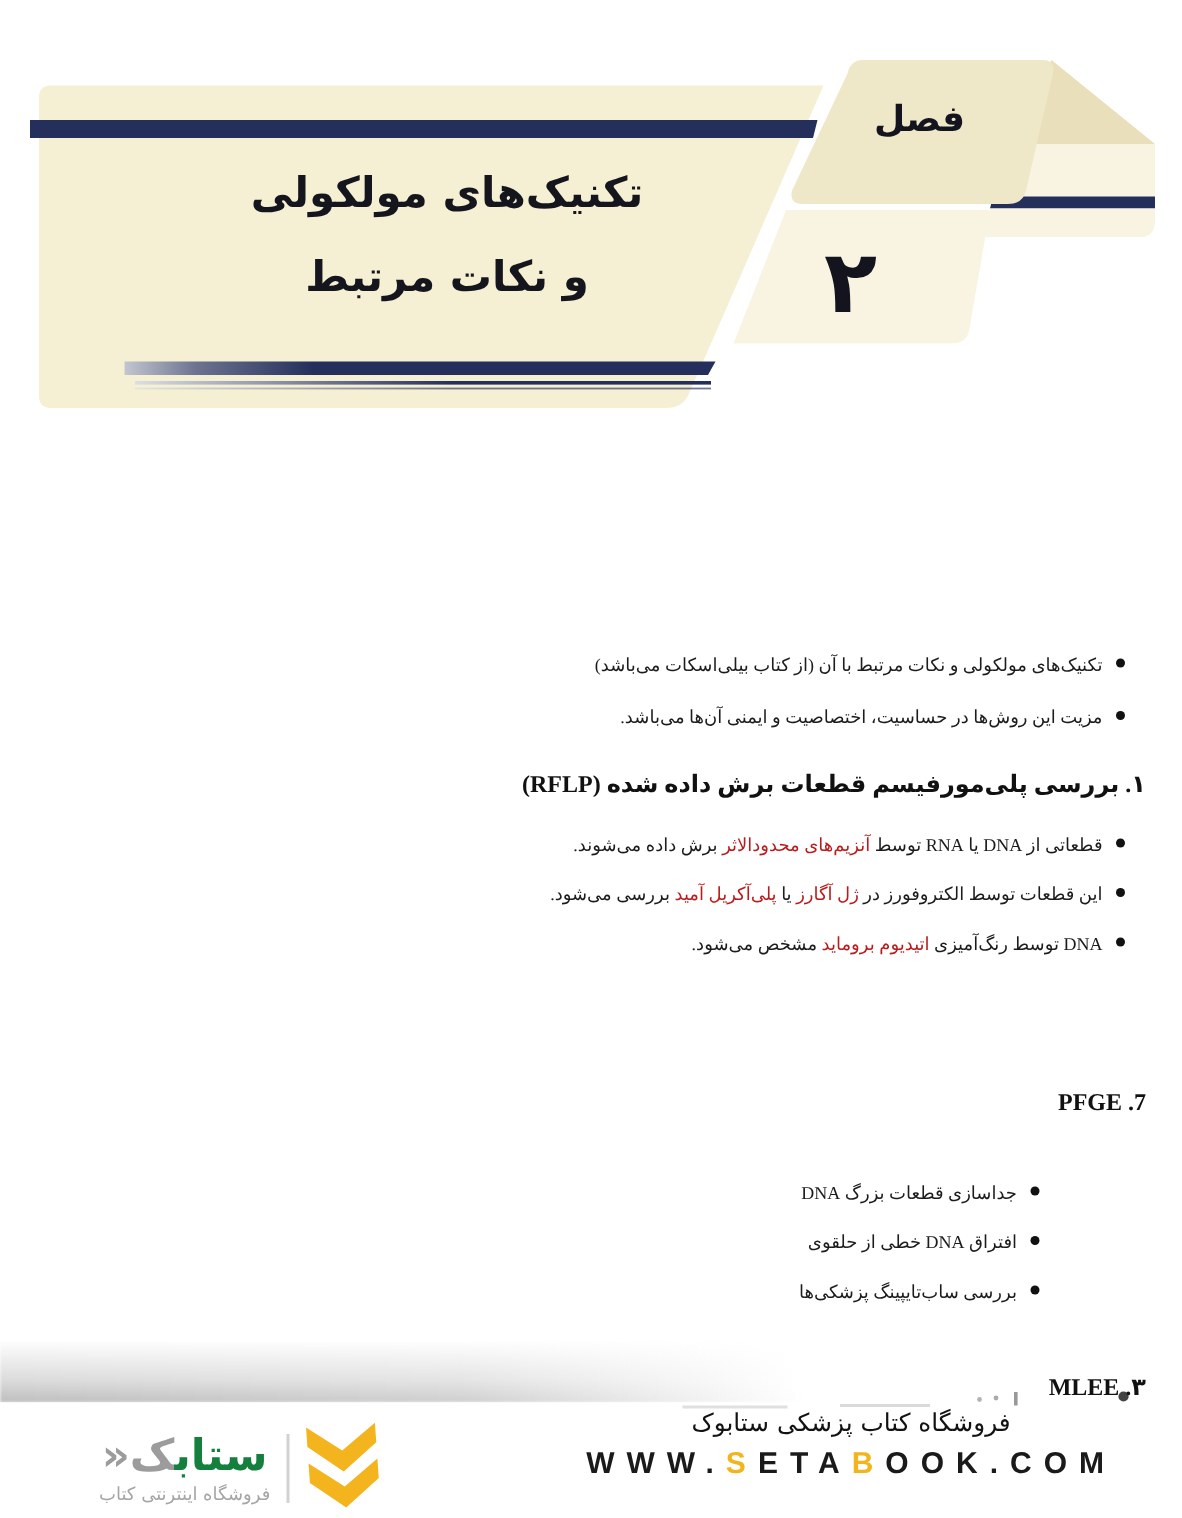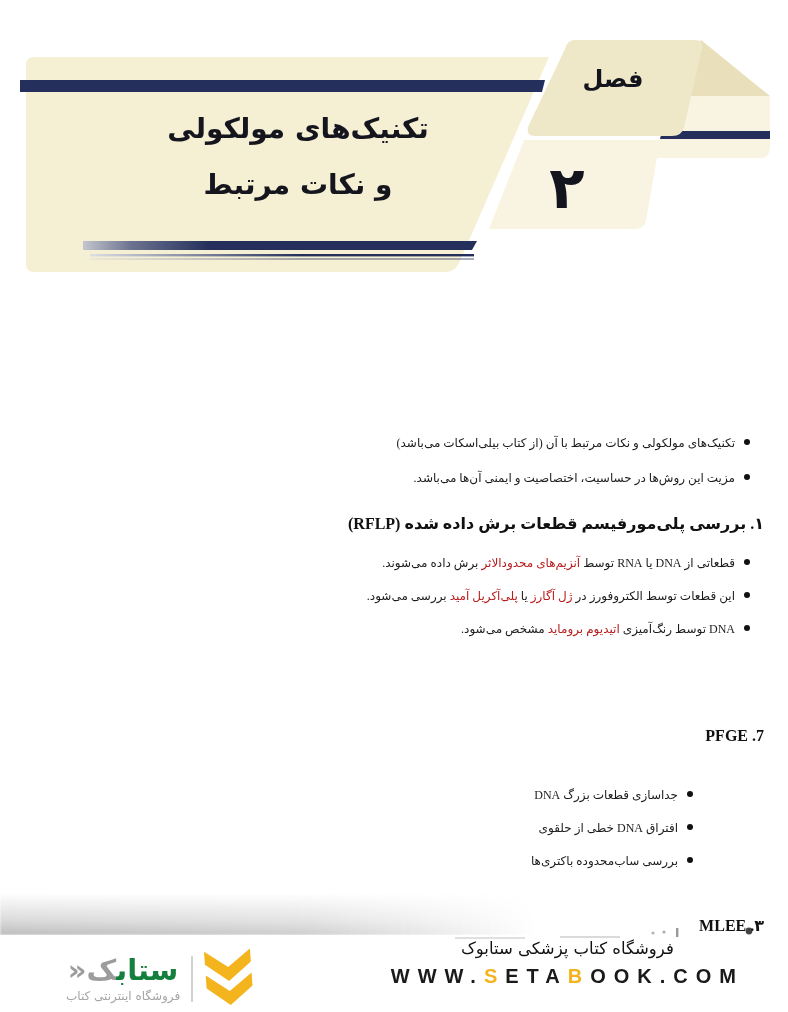--- a/index.html
+++ b/index.html
@@ -111,21 +111,21 @@
         <div class="sec-heading sec-h-rflp">۱. بررسی پلی‌مورفیسم قطعات برش داده شده (RFLP)</div>
         <ul class="blist sec-l-rflp">
           <li><span class="dot"></span><span>قطعاتی از DNA یا RNA توسط </span><span class="red">آنزیم‌های محدودالاثر</span><span> برش داده می‌شوند.</span></li>
           <li><span class="dot"></span><span>این قطعات توسط الکتروفورز در </span><span class="red">ژل آگارز</span><span> یا </span><span class="red">پلی‌آکریل آمید</span><span> بررسی می‌شود.</span></li>
           <li><span class="dot"></span><span>DNA توسط رنگ‌آمیزی </span><span class="red">اتیدیوم بروماید</span><span> مشخص می‌شود.</span></li>
         </ul>
         <div class="sec-heading sec-h-pfge">7. PFGE</div>
         <ul class="blist deep sec-l-pfge">
           <li><span class="dot"></span><span>جداسازی قطعات بزرگ DNA</span></li>
           <li><span class="dot"></span><span>افتراق DNA خطی از حلقوی</span></li>
-          <li><span class="dot"></span><span>بررسی ساب‌محدوده باکتری‌ها</span></li>
+          <li><span class="dot"></span><span>بررسی ساب‌تایپینگ پزشکی‌ها</span></li>
         </ul>
         <div class="sec-heading sec-h-mlee">۳. MLEE</div>
       </div>
   </div>
 
   <div class="scan-shadow"></div>
   <svg class="cutoff-svg" width="788" height="24" viewBox="0 0 788 24">
     <circle cx="749" cy="11" r="3.4" fill="#222" opacity="0.85"></circle>
     <rect x="676" y="8" width="2.4" height="9" fill="#333" opacity="0.5"></rect>
     <circle cx="664" cy="12" r="1.6" fill="#444" opacity="0.45"></circle>

